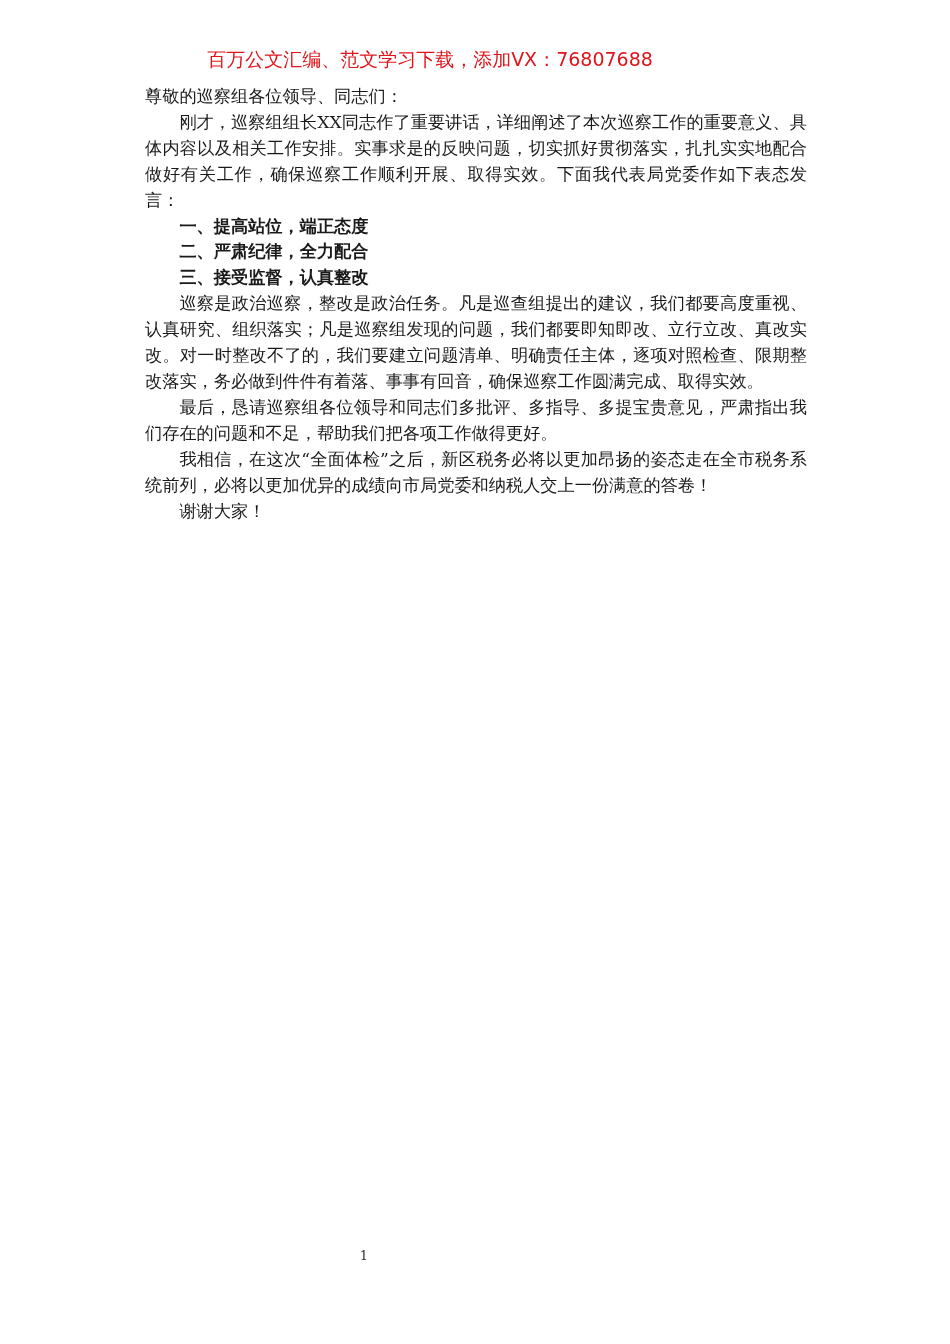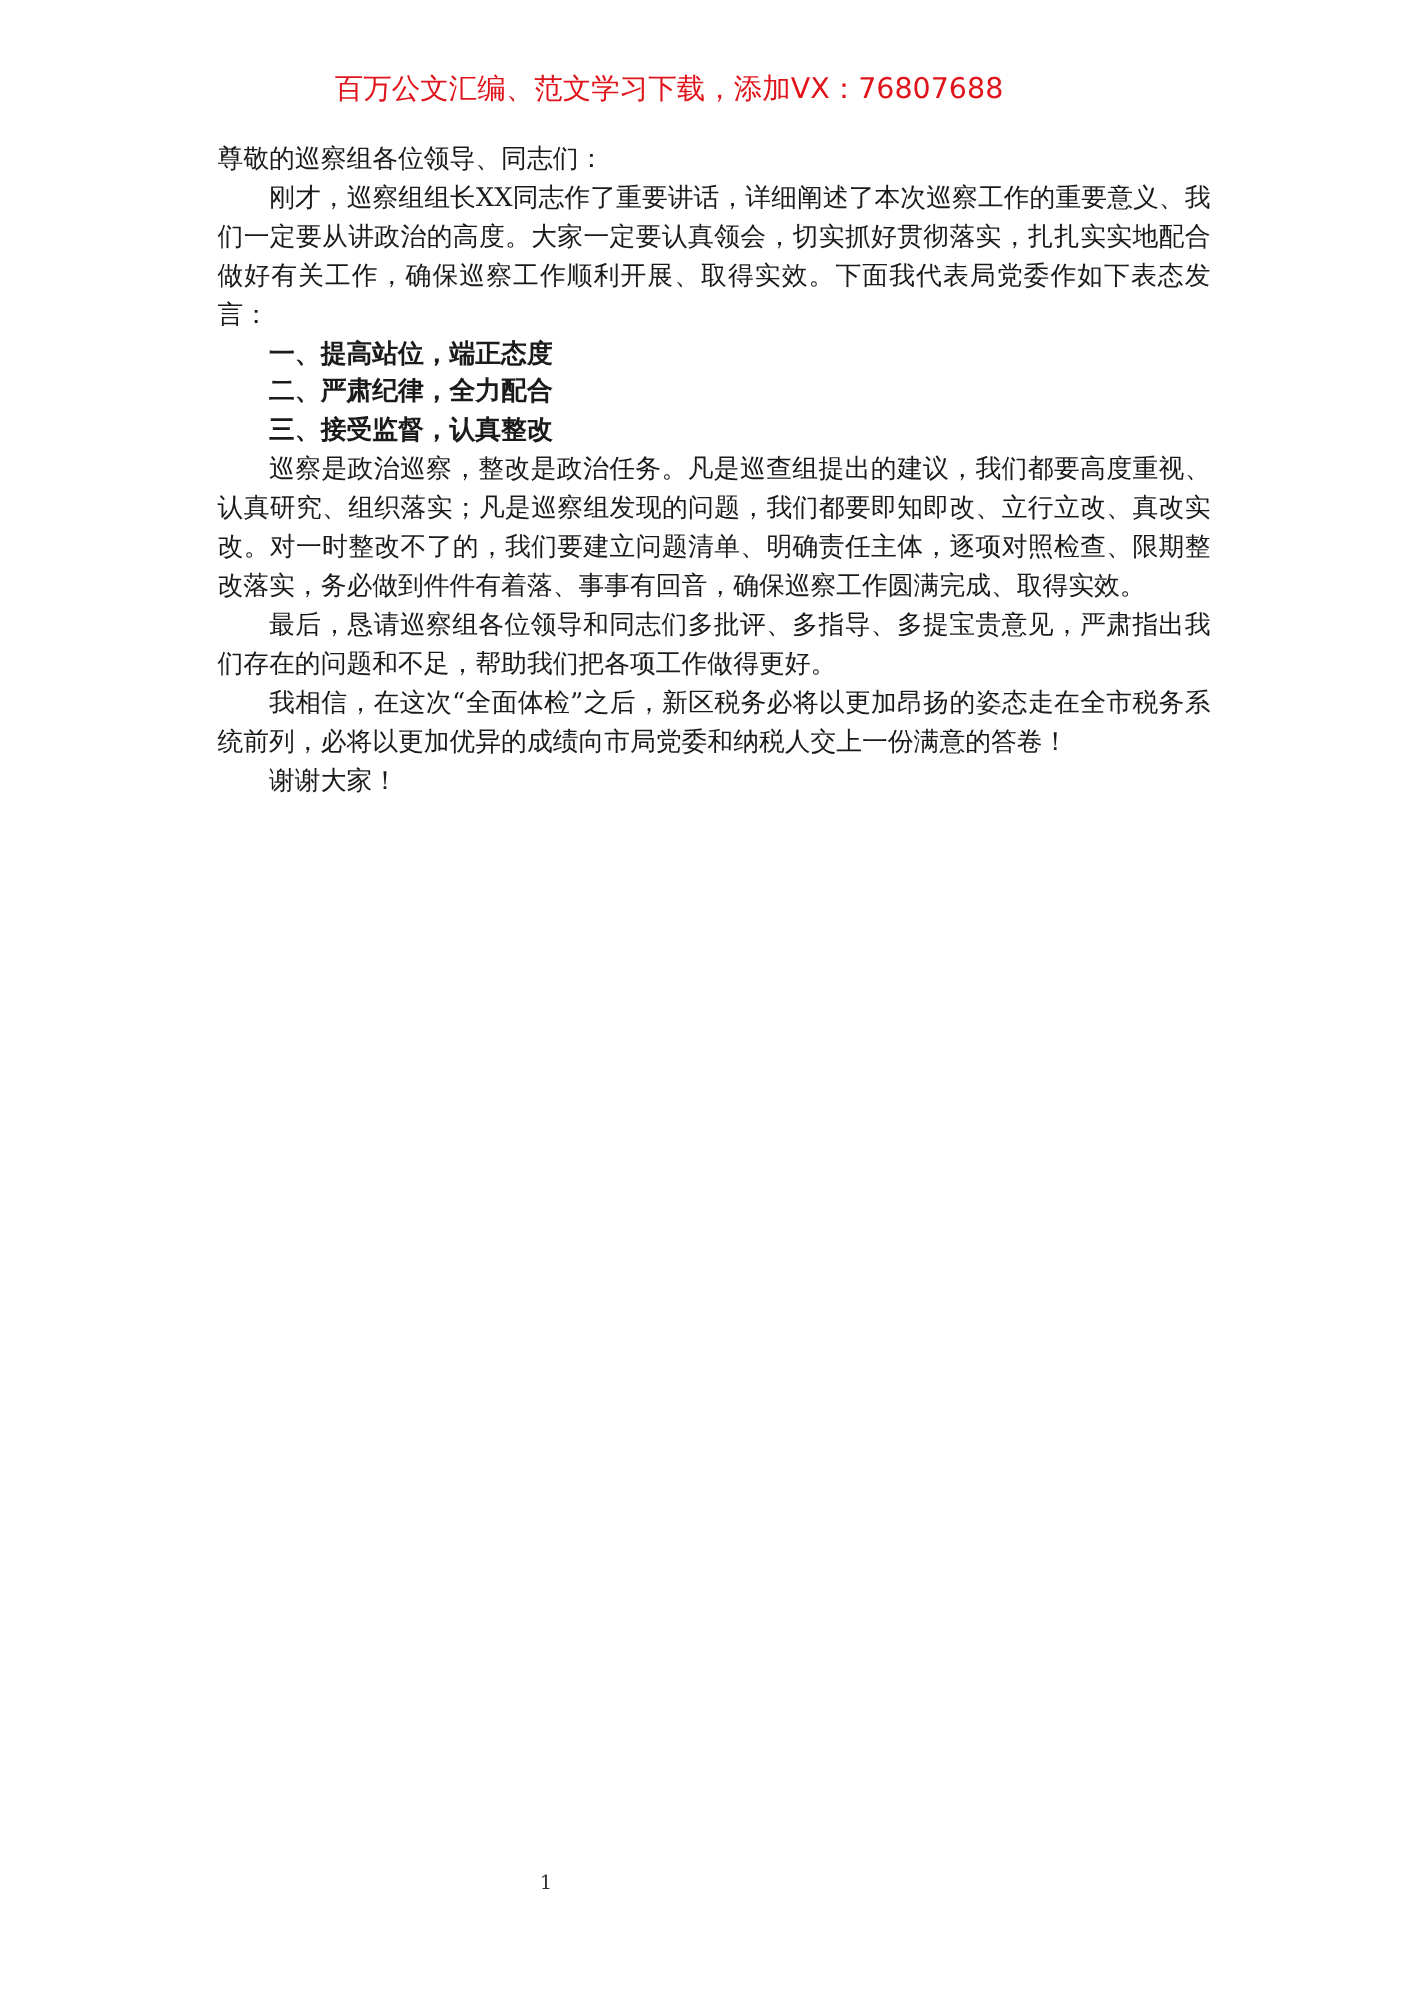--- a/index.html
+++ b/index.html
@@ -1,48 +1,48 @@
 <!DOCTYPE html>
 <html><head>
   <meta charset="utf-8">
   <style>
     html, body { margin: 0; padding: 0; background: #ffffff; }
     body { width: 950px; height: 1344px; position: relative; overflow: hidden; }
     .page {
       position: absolute; left: 0; top: 0; width: 950px; height: 1344px; background: #fff;
     }
     .banner {
-      position: absolute; left: 16px; width: 860px; top: 46px;
+      position: absolute; left: 0; width: 860px; top: 46px;
       text-align: center;
       font-family: "DejaVu Sans", sans-serif;
       font-size: 19px; color: #e0151b; line-height: 26px;
     }
     .body-text {
       position: absolute; left: 145px; top: 84px; width: 662px;
       font-family: "DejaVu Serif", serif;
       font-size: 17.2px; color: #1a1a1a;
       line-height: 25.9px;
     }
     .body-text p { margin: 0; text-align: justify; text-indent: 2em; }
-    .body-text p.salutation { text-indent: 0; margin-top: 10px; }
+    .body-text p.salutation { text-indent: 0; }
     .body-text p.heading { font-family: "DejaVu Sans", sans-serif; font-weight: bold; }
     .page-number {
       position: absolute; left: 356px; top: 1248px; width: 16px; text-align: center;
       font-family: "DejaVu Serif", serif; font-size: 13px; color: #333;
     }
   </style>
 </head>
 <body>
 
 <div class="page">
   <div class="banner">百万公文汇编、范文学习下载，添加VX：76807688</div>
 
   <div class="body-text">
     <p class="salutation">尊敬的巡察组各位领导、同志们：</p>
-    <p>刚才，巡察组组长XX同志作了重要讲话，详细阐述了本次巡察工作的重要意义、我们一定要从讲政治的高度。大家一定要认真领会，切实抓好贯彻落实，扎扎实实地配合做好有关工作，确保巡察工作顺利开展、取得实效。下面我代表局党委作如下表态发言：</p>
+    <p>刚才，巡察组组长XX同志作了重要讲话，详细阐述了本次巡察工作的重要意义、具体内容以及相关工作安排。实事求是的反映问题，切实抓好贯彻落实，扎扎实实地配合做好有关工作，确保巡察工作顺利开展、取得实效。下面我代表局党委作如下表态发言：</p>
 
     <p class="heading">一、提高站位，端正态度</p>
 
     <p class="heading">二、严肃纪律，全力配合</p>
 
     <p class="heading">三、接受监督，认真整改</p>
     <p>巡察是政治巡察，整改是政治任务。凡是巡查组提出的建议，我们都要高度重视、认真研究、组织落实；凡是巡察组发现的问题，我们都要即知即改、立行立改、真改实改。对一时整改不了的，我们要建立问题清单、明确责任主体，逐项对照检查、限期整改落实，务必做到件件有着落、事事有回音，确保巡察工作圆满完成、取得实效。</p>
 
     <p>最后，恳请巡察组各位领导和同志们多批评、多指导、多提宝贵意见，严肃指出我们存在的问题和不足，帮助我们把各项工作做得更好。</p>
     <p>我相信，在这次“全面体检”之后，新区税务必将以更加昂扬的姿态走在全市税务系统前列，必将以更加优异的成绩向市局党委和纳税人交上一份满意的答卷！</p>

